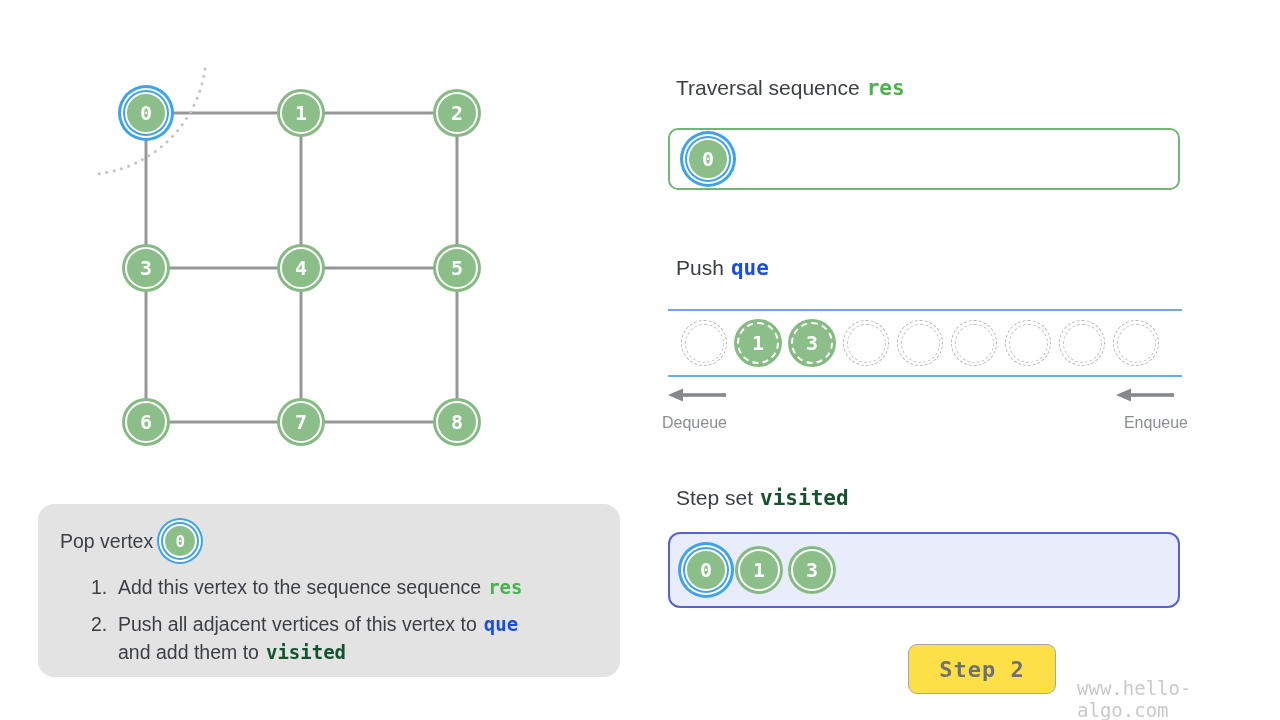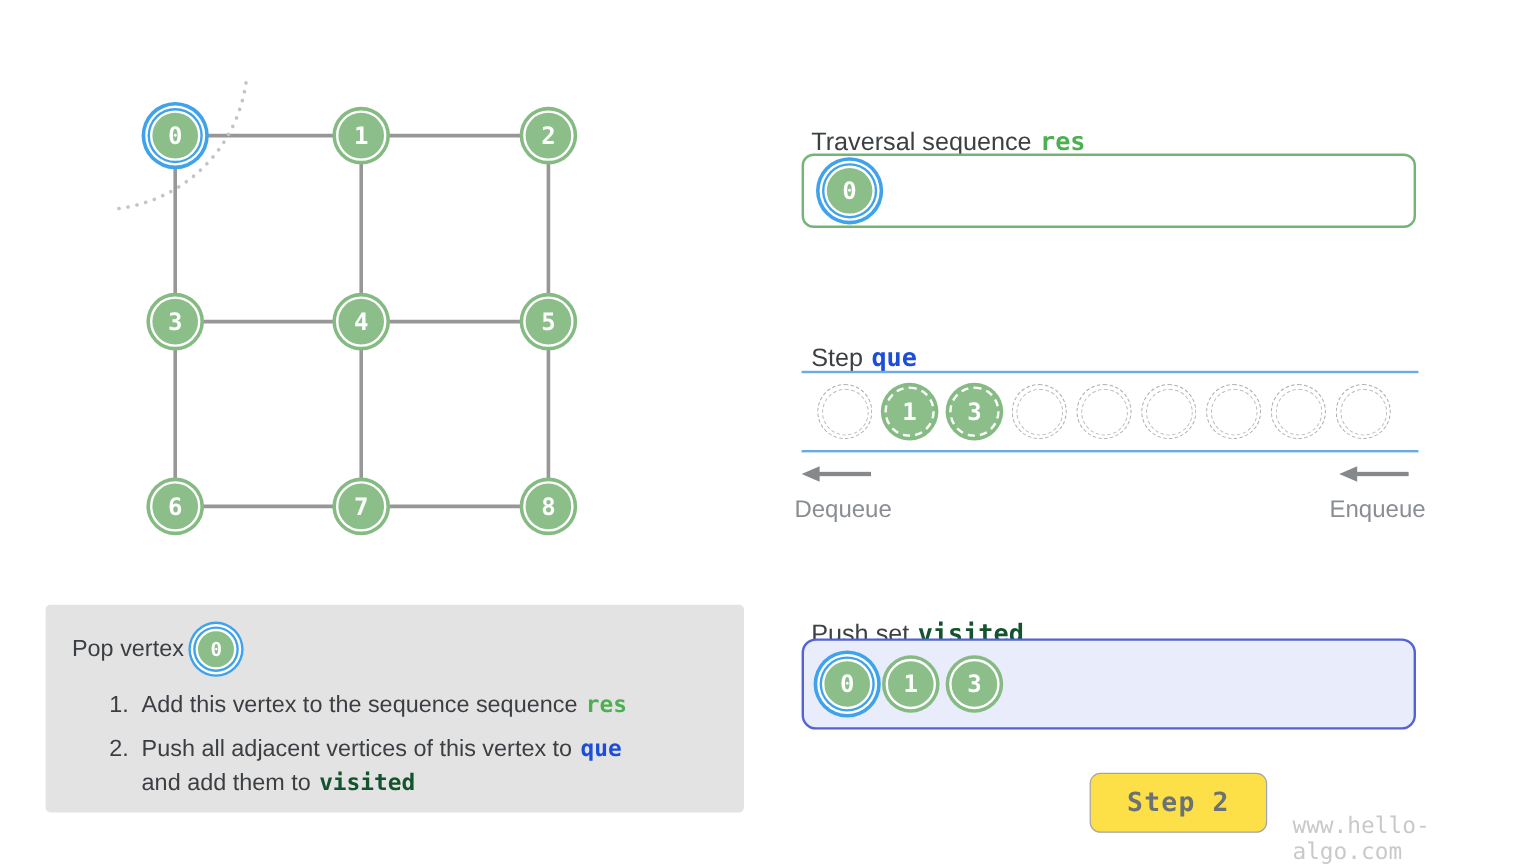--- a/index.html
+++ b/index.html
@@ -23,21 +23,21 @@
     flex:none;
   }
   .vx.hl{box-shadow:0 0 0 2px #3fa2ea,0 0 0 4px #fff,0 0 0 7px #3fa2ea;}
   .vx.dash{border-style:dashed;}
   .vx.sm{width:34px;height:34px;font-size:16px;
     box-shadow:0 0 0 2px #3fa2ea,0 0 0 4px #fff,0 0 0 6px #3fa2ea;margin:0 10px;}
   .gvx{position:absolute;}
 
   
   .right{position:absolute;left:664px;top:0;width:530px;height:720px;}
-  .heading{position:absolute;left:12px;font-size:21px;color:#3c4043;white-space:nowrap;margin-top:30px;}
+  .heading{position:absolute;left:12px;font-size:21px;color:#3c4043;white-space:nowrap;}
   .heading .code{font-size:21px;margin-left:7px;}
 
   .res-box{
     position:absolute;left:4px;top:128px;width:512px;height:62px;box-sizing:border-box;
     border:2px solid #74b476;border-radius:10px;
     display:flex;align-items:center;padding-left:17px;
   }
 
   .queue-strip{
     position:absolute;left:4px;top:309px;width:514px;height:68px;box-sizing:border-box;
@@ -47,32 +47,32 @@
   .qcell{width:46px;height:46px;flex:none;display:flex;align-items:center;justify-content:center;}
   .qslot{box-sizing:border-box;width:46px;height:46px;border-radius:50%;
     border:1.5px dashed #b3b3b3;position:relative;}
   .qslot::after{content:"";position:absolute;inset:2.5px;border-radius:50%;
     border:1.5px dashed #c2c2c2;}
 
   .arrows{position:absolute;left:4px;top:387px;width:506px;
     display:flex;justify-content:space-between;}
   .arrow-labels{position:absolute;left:-2px;top:414px;width:526px;
     display:flex;justify-content:space-between;
-    font-size:20px;color:#8a8e93;}
+    font-size:16px;color:#8a8e93;}
 
   .visited-box{
     position:absolute;left:4px;top:532px;width:512px;height:76px;box-sizing:border-box;
     background:#e9edfb;border:2px solid #5563d2;border-radius:12px;
     display:flex;align-items:center;gap:11px;padding-left:15px;
   }
 
   
   .desc-box{
     position:absolute;left:38px;top:504px;width:582px;height:173px;box-sizing:border-box;
-    background:#e3e3e3;border-radius:4px;padding:13px 18px 0 22px;
+    background:#e3e3e3;border-radius:16px;padding:13px 18px 0 22px;
     font-size:19.5px;color:#3b3e42;
   }
   .desc-intro{display:flex;align-items:center;height:48px;white-space:nowrap;}
   .desc-list{margin:8px 0 0 31px;}
   .desc-item{display:grid;grid-template-columns:27px 1fr;margin-bottom:9px;line-height:28px;}
   .desc-item .code{font-size:19px;margin-left:7px;}
 
   
   .step-btn{
     position:absolute;left:908px;top:644px;width:148px;height:50px;box-sizing:border-box;
@@ -143,21 +143,21 @@
 <div class="right">
 
   <div class="heading" style="top:76px">
     <span>Traversal sequence</span><span class="code green">res</span>
   </div>
   <div class="res-box">
     <div class="vx hl">0</div>
   </div>
 
   <div class="heading" style="top:256px">
-    <span>Step</span><span class="code blue">que</span>
+    <span>Push</span><span class="code blue">que</span>
   </div>
   <div class="queue-strip">
     <div class="qcell">
         <div class="qslot"></div>
       </div>
     <div class="qcell">
         <div class="vx dash">1</div>
       </div>
     <div class="qcell">
         <div class="vx dash">3</div>
@@ -191,21 +191,21 @@
       <polygon points="0,8 15,1.5 15,14.5" fill="#85898c"></polygon>
       <rect x="12" y="6.2" width="46" height="3.6" fill="#85898c"></rect>
     </svg>
   </div>
   <div class="arrow-labels">
     <span>Dequeue</span>
     <span>Enqueue</span>
   </div>
 
   <div class="heading" style="top:486px">
-    <span>Push set</span><span class="code indigo">visited</span>
+    <span>Step set</span><span class="code indigo">visited</span>
   </div>
   <div class="visited-box">
     <div class="vx hl">0</div>
     <div class="vx">1</div>
     <div class="vx">3</div>
   </div>
 </div>
 
 <div class="step-btn">Step 2</div>
 <div class="watermark">www.hello-algo.com</div>

